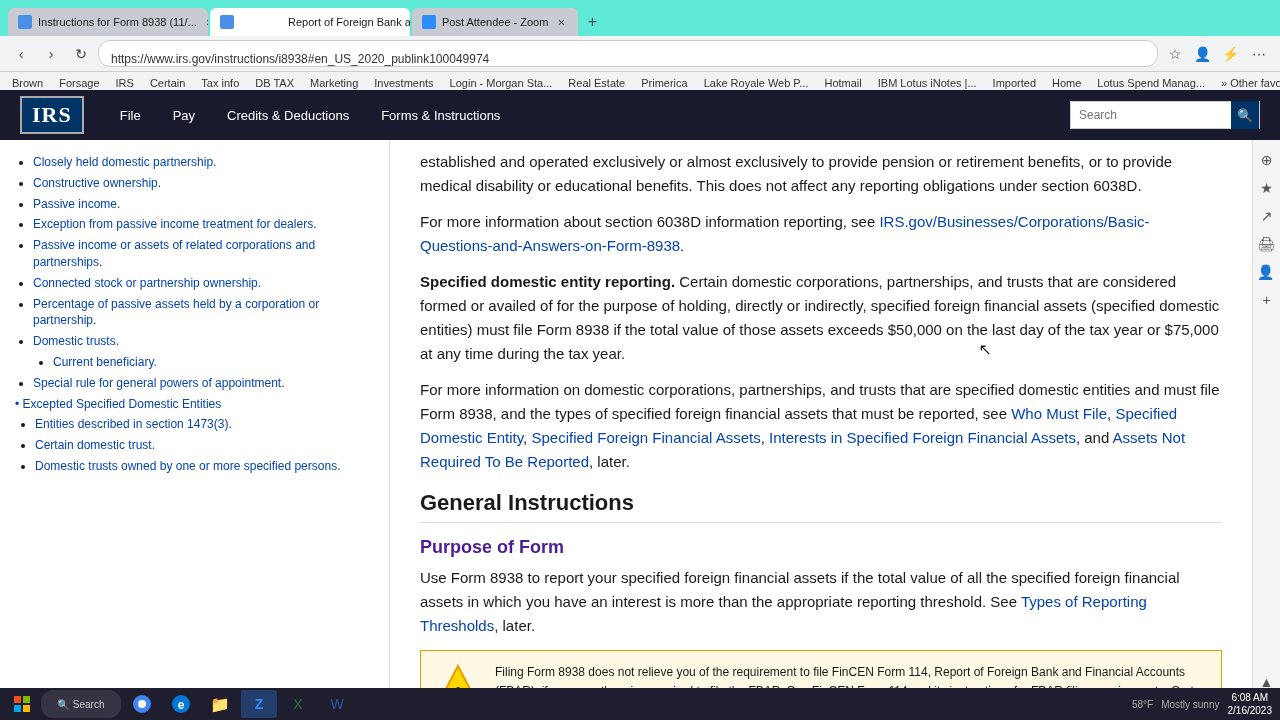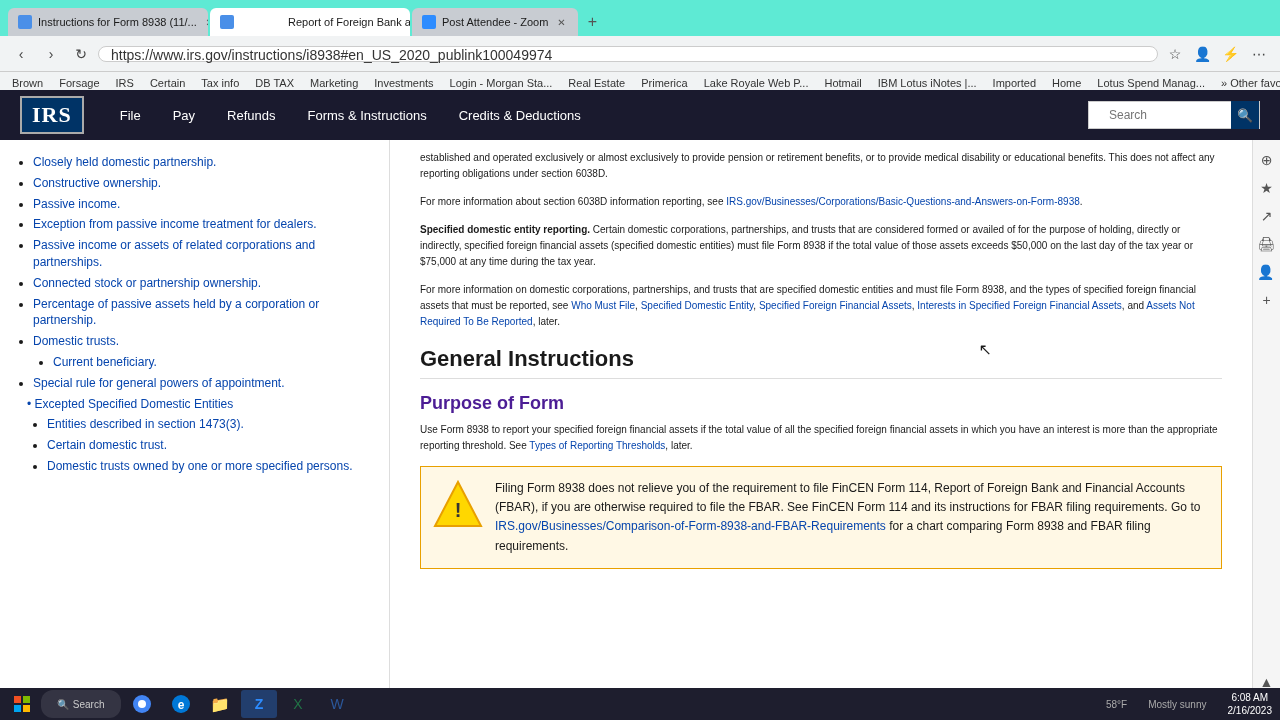--- a/index.html
+++ b/index.html
@@ -10,67 +10,67 @@
     .tab-bar { display: flex; align-items: flex-end; height: 36px; padding: 0 8px; gap: 2px; background: #5eead4; }
     .tab { display: flex; align-items: center; height: 28px; padding: 0 10px; border-radius: 6px 6px 0 0; font-size: 11px; gap: 6px; max-width: 200px; overflow: hidden; white-space: nowrap; cursor: pointer; }
     .tab.active { background: #fff; }
     .tab.inactive { background: #c8ccd2; }
     .tab-favicon { width: 14px; height: 14px; background: #888; border-radius: 2px; flex-shrink: 0; }
     .tab-close { width: 14px; height: 14px; display: flex; align-items: center; justify-content: center; border-radius: 50%; cursor: pointer; font-size: 10px; color: #555; flex-shrink: 0; }
     .new-tab-btn { width: 24px; height: 24px; display: flex; align-items: center; justify-content: center; border-radius: 50%; font-size: 16px; color: #555; cursor: pointer; margin-bottom: 2px; }
 
     .nav-bar { display: flex; align-items: center; height: 36px; background: #f1f3f4; padding: 0 8px; gap: 4px; border-bottom: 1px solid #ccc; }
     .nav-btn { width: 26px; height: 26px; display: flex; align-items: center; justify-content: center; border-radius: 50%; cursor: pointer; font-size: 14px; color: #444; }
-    .address-bar { flex: 1; height: 16px; background: #fff; border: 1px solid #ccc; border-radius: 12px; padding: 0 12px; font-size: 14px; color: #333; display: flex; align-items: flex-start; }
+    .address-bar { flex: 1; height: 27px; background: #fff; border: 1px solid #ccc; border-radius: 12px; padding: 0 12px; font-size: 12px; color: #333; display: flex; align-items: flex-end; }
     .nav-actions { display: flex; gap: 2px; }
 
     .bookmarks-bar { height: 22px; background: #f1f3f4; display: flex; align-items: center; padding: 0 8px; gap: 8px; font-size: 11px; color: #333; border-bottom: 1px solid #ddd; overflow: hidden; }
     .bookmark-item { white-space: nowrap; cursor: pointer; padding: 1px 4px; border-radius: 3px; }
 
     
     .irs-page { display: flex; flex-direction: column; height: 630px; }
 
     .irs-header { background: #1a1a2e; display: flex; align-items: center; height: 50px; padding: 0 20px; gap: 20px; flex-shrink: 0; }
     .irs-logo { color: #fff; font-size: 22px; font-weight: bold; font-family: serif; background: #003366; padding: 4px 10px; border: 2px solid #aaa; letter-spacing: 1px; }
     .irs-nav { display: flex; align-items: center; gap: 0; flex: 1; }
     .irs-nav-item { color: #fff; font-size: 13px; padding: 0 16px; height: 50px; display: flex; align-items: center; cursor: pointer; font-weight: 500; }
     .irs-search { display: flex; align-items: center; background: #fff; border: 1px solid #ccc; height: 28px; }
-    .irs-search input { border: none; outline: none; padding: 0 20px; font-size: 12px; width: 142px; }
+    .irs-search input { border: none; outline: none; padding: 0 8px; font-size: 12px; width: 160px; }
     .irs-search-btn { width: 28px; height: 28px; background: #003366; display: flex; align-items: center; justify-content: center; cursor: pointer; color: #fff; font-size: 13px; }
 
     
     .content-area { display: flex; flex: 1; overflow: hidden; }
 
     
     .sidebar { width: 390px; flex-shrink: 0; overflow-y: auto; padding: 10px 10px 10px 15px; border-right: 1px solid #ddd; font-size: 12px; }
     .sidebar ul { list-style: disc; padding-left: 18px; }
     .sidebar li { margin: 4px 0; line-height: 1.4; }
     .sidebar a { color: #0645ad; text-decoration: none; }
 
     
     .main-content { flex: 1; overflow-y: auto; padding: 10px 30px 20px 30px; position: relative; }
-    .main-content p { font-size: 10px; line-height: 1.6; margin-bottom: 12px; }
+    .main-content p { font-size: 15px; line-height: 1.6; margin-bottom: 12px; }
     .main-content a { color: #0645ad; text-decoration: none; }
     h2.section-title { font-size: 22px; font-weight: bold; color: #1a1a1a; margin: 16px 0 10px 0; border-bottom: 1px solid #ddd; padding-bottom: 6px; }
     h3.subsection-title { font-size: 18px; font-weight: bold; color: #4c1d95; margin: 14px 0 8px 0; }
 
     .caution-box { display: flex; gap: 12px; background: #fff8e5; border: 1px solid #e8a000; padding: 12px; margin: 12px 0; }
     .caution-icon { width: 50px; height: 50px; flex-shrink: 0; }
     .caution-text { font-size: 12px; line-height: 1.6; }
 
     
     .right-icons { width: 28px; flex-shrink: 0; background: #f5f5f5; display: flex; flex-direction: column; align-items: center; padding-top: 10px; gap: 8px; border-left: 1px solid #ddd; }
     .right-icon { width: 20px; height: 20px; display: flex; align-items: center; justify-content: center; color: #555; font-size: 14px; cursor: pointer; }
 
     
     .taskbar { height: 32px; background: #1e1e2e; display: flex; align-items: center; padding: 0 8px; position: fixed; bottom: 0; width: 1280px; }
     .taskbar-start { width: 28px; height: 28px; background: transparent; display: flex; align-items: center; justify-content: center; cursor: pointer; }
     .taskbar-apps { display: flex; gap: 3px; flex: 1; align-items: center; padding-left: 5px; }
     .taskbar-app { width: 36px; height: 28px; display: flex; align-items: center; justify-content: center; cursor: pointer; border-radius: 3px; }
-    .taskbar-right { display: flex; align-items: center; gap: 21px; color: #fff; font-size: 10px; }
+    .taskbar-right { display: flex; align-items: center; gap: 8px; color: #fff; font-size: 10px; }
     .taskbar-time { text-align: center; line-height: 1.3; }
 
     
     ::-webkit-scrollbar { width: 8px; }
     ::-webkit-scrollbar-track { background: #f1f1f1; }
     ::-webkit-scrollbar-thumb { background: #aaa; border-radius: 4px; }
 
     .cursor { position: absolute; right: 260px; top: 200px; font-size: 16px; pointer-events: none; }
   </style>
 </head>
@@ -130,23 +130,22 @@
     <span class="bookmark-item">» Other favorites</span>
   </div>
 </div>
 
 <div class="irs-page">
   <div class="irs-header">
     <div class="irs-logo">IRS</div>
     <nav class="irs-nav">
       <div class="irs-nav-item">File</div>
       <div class="irs-nav-item">Pay</div>
-      <div class="irs-nav-item">Refunds</div>
+      <div class="irs-nav-item">Credits &amp; Deductions</div>
       <div class="irs-nav-item">Forms &amp; Instructions</div>
-      <div class="irs-nav-item">Credits &amp; Deductions</div>
     </nav>
     <div class="irs-search">
       <input type="text" placeholder="Search" style="font-size: 12px;">
       <div class="irs-search-btn">🔍</div>
     </div>
   </div>
 
   <div class="content-area">
 
     <div class="sidebar">
@@ -160,21 +159,21 @@
         <li><a href="#">Percentage of passive assets held by a corporation or partnership.</a></li>
         <li>
           <a href="#">Domestic trusts.</a>
           <ul style="list-style:disc; padding-left:20px; margin-top:3px;">
             <li><a href="#">Current beneficiary.</a></li>
           </ul>
         </li>
         <li><a href="#">Special rule for general powers of appointment.</a></li>
       </ul>
       <ul style="list-style:none; padding-left:0; margin-top:4px;">
-        <li style="margin:4px 12px;">
+        <li style="margin:4px 0;">
           <a href="#" style="font-size:12px;">• Excepted Specified Domestic Entities</a>
           <ul style="list-style:disc; padding-left:20px; margin-top:3px;">
             <li><a href="#">Entities described in section 1473(3).</a></li>
             <li><a href="#">Certain domestic trust.</a></li>
             <li><a href="#">Domestic trusts owned by one or more specified persons.</a></li>
           </ul>
         </li>
       </ul>
     </div>
 

